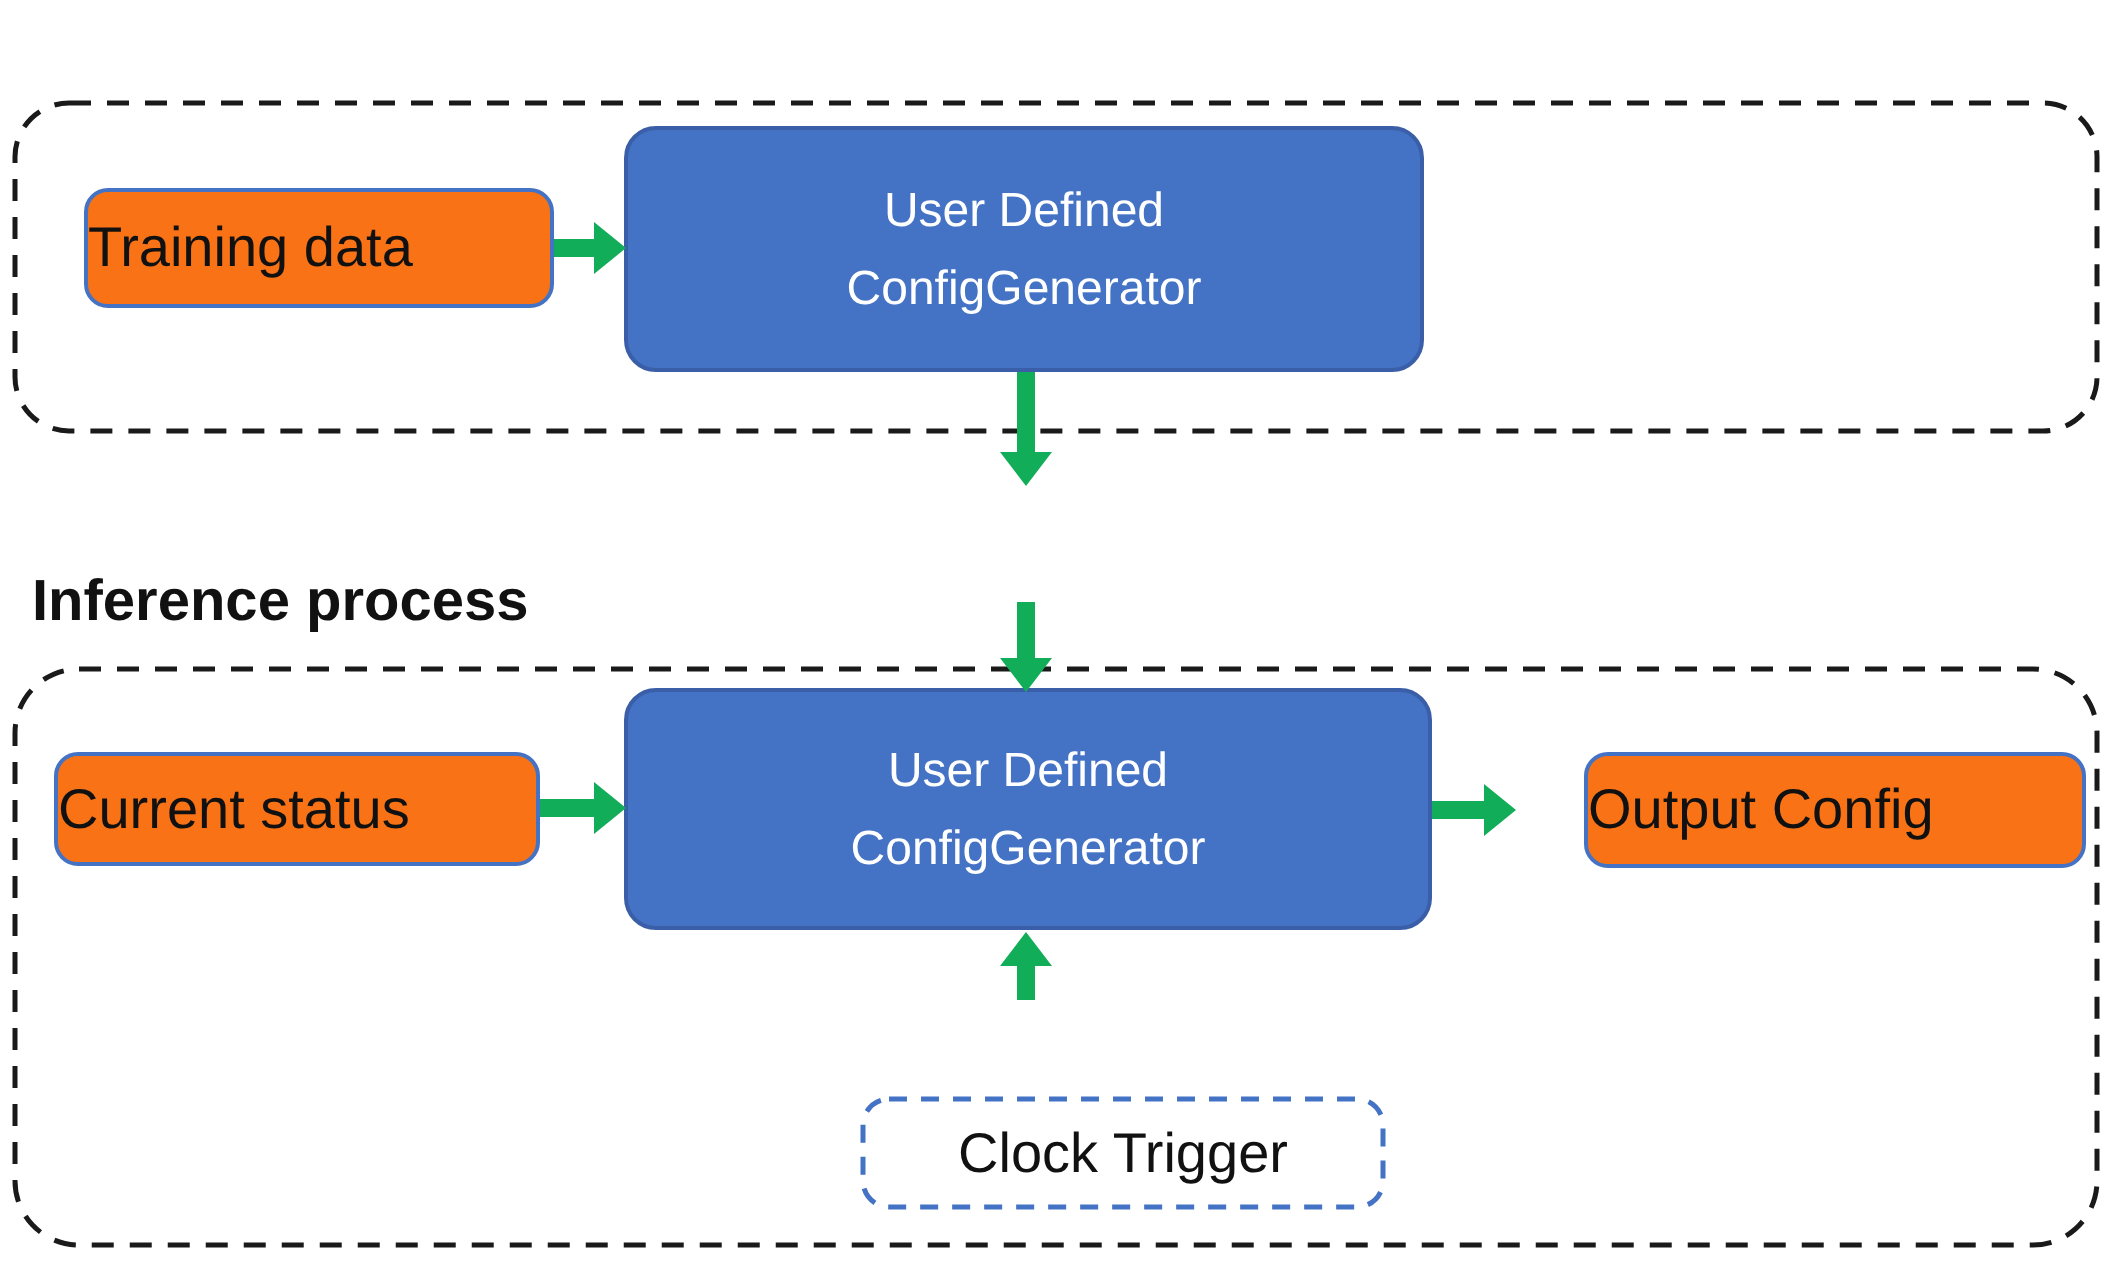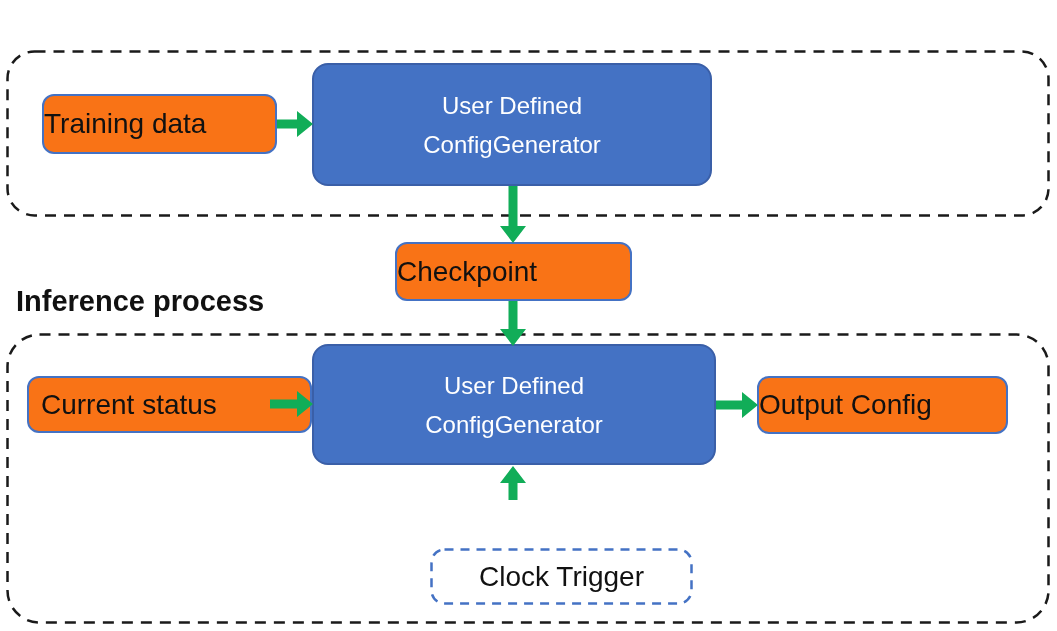--- a/index.html
+++ b/index.html
@@ -60,34 +60,31 @@
 
   <div class="abs white-box" style="left:42px;top:94px;width:235px;height:60px;">
     <span>Training data</span>
   </div>
 
   <div class="abs blue-box" style="left:312px;top:63px;width:400px;height:123px;">
     <span>User Defined</span>
     <span>ConfigGenerator</span>
   </div>
 
-  <div class="abs white-box" style="left:395px;top:242px;width:237px;height:59px;">
-    <span>Checkpoint</span>
-  </div>
 
-  <div class="abs white-box" style="left:27px;top:376px;width:285px;height:57px;padding-left:12px;">
+  <div class="abs white-box" style="left:27px;top:376px;width:243px;height:57px;">
     <span>Current status</span>
   </div>
 
   <div class="abs blue-box" style="left:312px;top:344px;width:404px;height:121px;">
     <span>User Defined</span>
     <span>ConfigGenerator</span>
   </div>
 
-  <div class="abs white-box" style="left:757px;top:376px;width:251px;height:58px;">
+  <div class="abs white-box" style="left:792px;top:376px;width:251px;height:58px;">
     <span>Output Config</span>
   </div>
 
 
   <div class="abs trigger-box" style="left:430px;top:548px;width:263px;height:57px;">
     <svg width="263" height="57" viewBox="0 0 263 57">
       <rect class="trigger-rect" x="1.5" y="1.5" width="260" height="54" rx="13" stroke-dasharray="9 7"></rect>
     </svg>
     <div class="trigger-label">Clock Trigger</div>
   </div>

